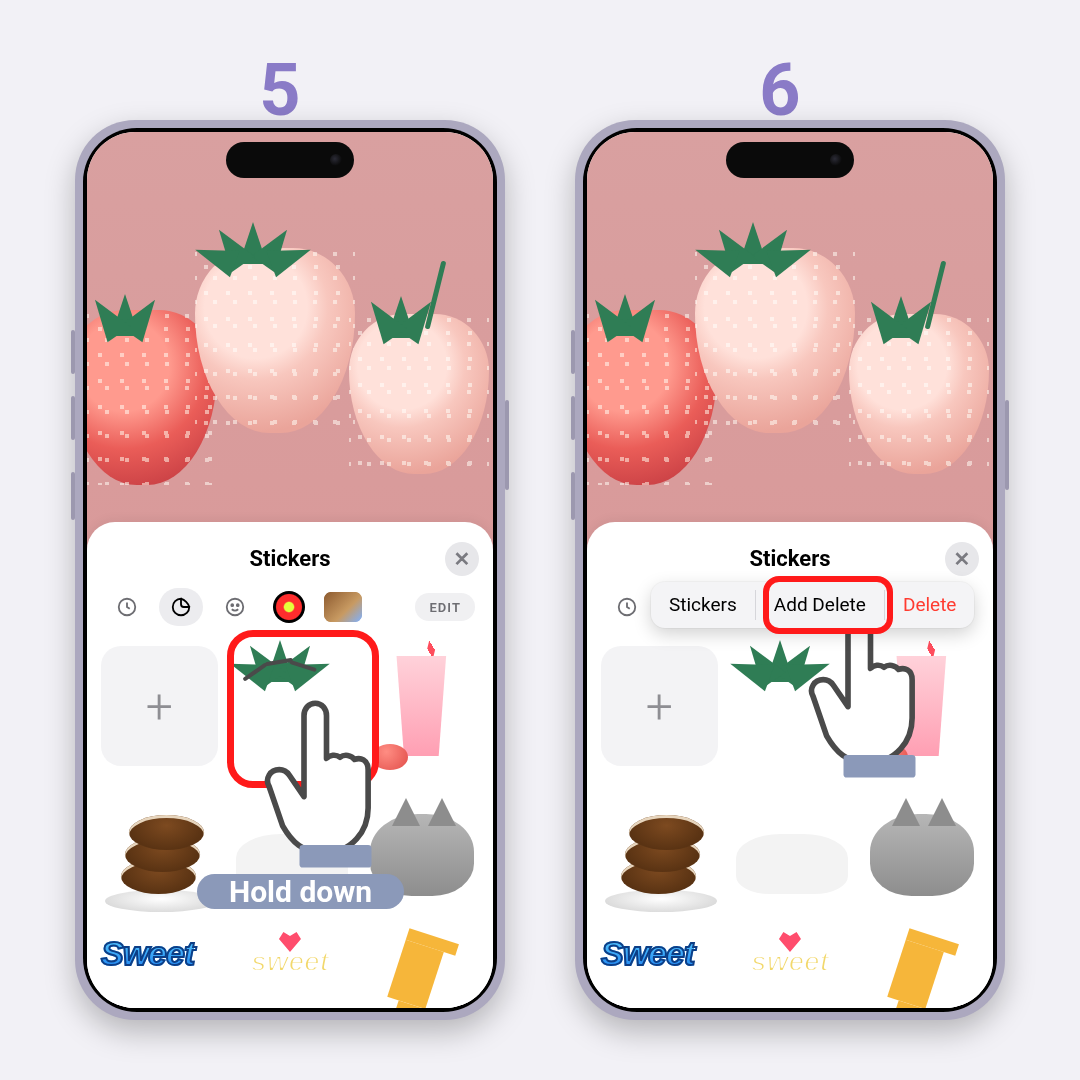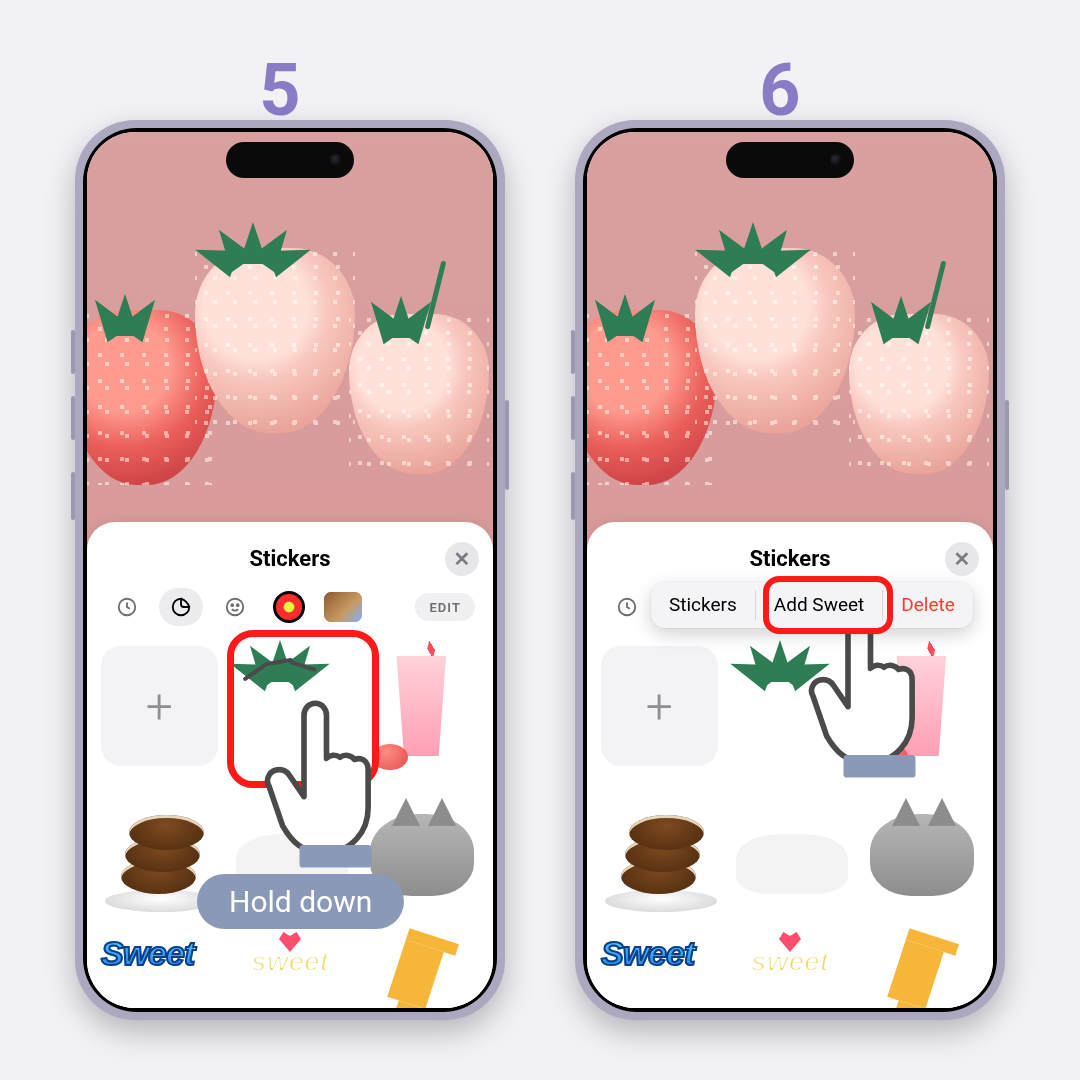--- a/index.html
+++ b/index.html
@@ -113,22 +113,22 @@
   
   .hand{position:absolute;width:140px;height:180px;pointer-events:none;}
   .hand svg{width:100%;height:100%;}
   .tap-lines{position:absolute;left:-20px;top:-22px;}
   .tap-lines span{position:absolute;width:28px;height:4px;background:#4a4a4a;border-radius:2px;}
   .tap-lines .a{transform:rotate(-35deg);}
   .tap-lines .b{left:24px;top:-10px;transform:rotate(-10deg);}
   .tap-lines .c{left:48px;top:-6px;transform:rotate(18deg);}
 
   
-  .hold{position:absolute;padding:10px 32px;border-radius:40px;background:#8b99b9;
-        color:#fff;font-weight:400;font-size:30px;white-space:nowrap;}
+  .hold{position:absolute;padding:0 32px;border-radius:40px;background:#8b99b9;
+        color:#fff;font-weight:700;font-size:30px;white-space:nowrap;}
 
   
   .ctxmenu{position:absolute;display:flex;align-items:center;background:#f4f4f6;
            border-radius:14px;box-shadow:0 6px 18px rgba(0,0,0,.18),0 0 0 1px rgba(0,0,0,.03);
            overflow:visible;height:46px;z-index:20;}
   .ctxmenu .item{padding:0 18px;font-size:19px;color:#000;line-height:46px;white-space:nowrap;}
   .ctxmenu .sep{width:1px;height:30px;background:#d6d6da;}
   .ctxmenu .danger{color:#ff3b30;text-align:right;}
   .ctxmenu .ring{position:absolute;border:6px solid #ff1a1a;border-radius:16px;top:-6px;height:46px;}
 
@@ -346,21 +346,21 @@
           <div class="tab active" style="background:transparent">
             <svg width="22" height="22" viewBox="0 0 24 24" fill="none" stroke="#000" stroke-width="2">
                 <path d="M12 3a9 9 0 1 0 9 9h-6a3 3 0 0 1-3-3V3z"></path>
               </svg>
           </div>
         </div>
 
         <div class="ctxmenu" style="left:64px;top:60px;">
           <div class="item">Stickers</div>
           <div class="sep"></div>
-          <div class="item">Add Sweet</div>
+          <div class="item">Add Delete</div>
           <div class="sep"></div>
           <div class="item danger">Delete</div>
           <div class="ring" style="left:112px;width:118px;"></div>
         </div>
 
         <div class="grid">
           <div class="tile plus">
             <span>+</span>
           </div>
           <div class="tile sticker">

